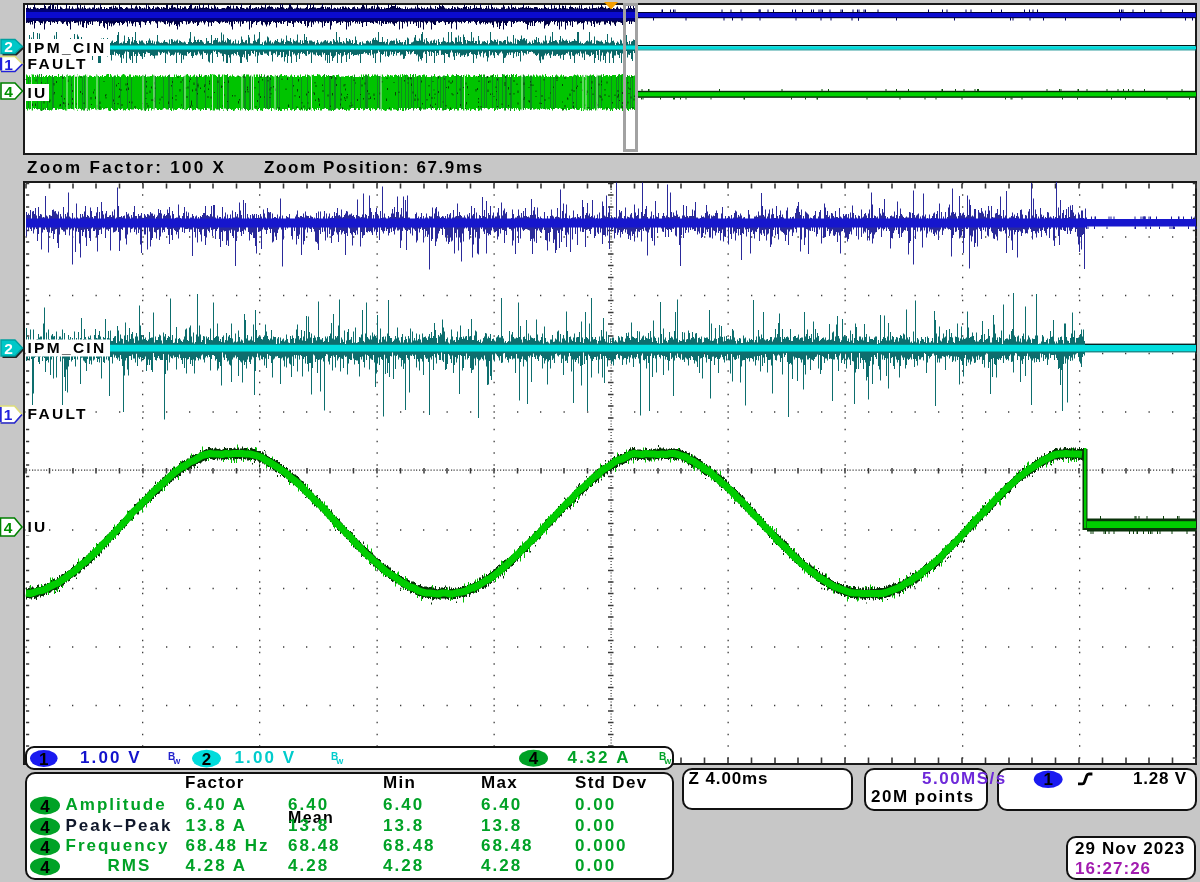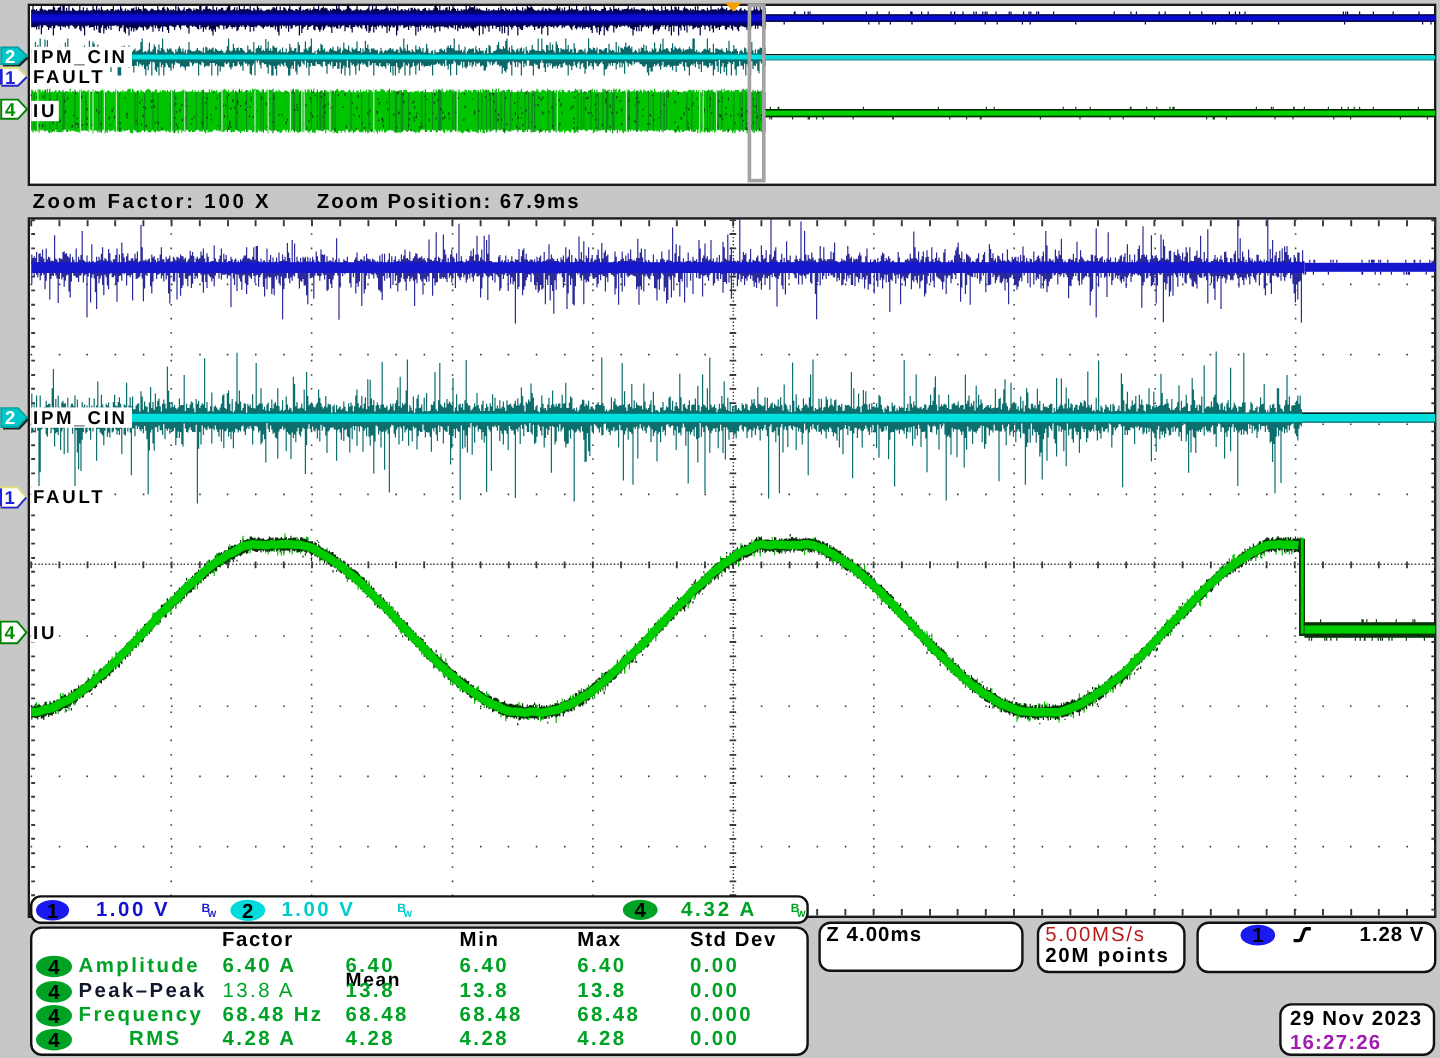--- a/index.html
+++ b/index.html
@@ -95,39 +95,39 @@
 <div style="position:absolute;left:383px;top:773px;font-size:17px;color:#000;letter-spacing:1.3px;font-weight:bold;white-space:nowrap;">Min</div>
 <div style="position:absolute;left:481px;top:773px;font-size:17px;color:#000;letter-spacing:1.3px;font-weight:bold;white-space:nowrap;">Max</div>
 <div style="position:absolute;left:575px;top:773px;font-size:17px;color:#000;letter-spacing:1.3px;font-weight:bold;white-space:nowrap;">Std Dev</div>
 <div style="position:absolute;left:65.5px;top:794.9px;font-size:17px;color:#00a226;letter-spacing:2.0px;font-weight:bold;white-space:nowrap;">Amplitude</div>
 <div style="position:absolute;left:185.5px;top:794.9px;font-size:17px;color:#00a226;letter-spacing:2.0px;font-weight:bold;white-space:nowrap;">6.40 A</div>
 <div style="position:absolute;left:288px;top:794.9px;font-size:17px;color:#00a226;letter-spacing:2.0px;font-weight:bold;white-space:nowrap;">6.40</div>
 <div style="position:absolute;left:383px;top:794.9px;font-size:17px;color:#00a226;letter-spacing:2.0px;font-weight:bold;white-space:nowrap;">6.40</div>
 <div style="position:absolute;left:481px;top:794.9px;font-size:17px;color:#00a226;letter-spacing:2.0px;font-weight:bold;white-space:nowrap;">6.40</div>
 <div style="position:absolute;left:575px;top:794.9px;font-size:17px;color:#00a226;letter-spacing:2.0px;font-weight:bold;white-space:nowrap;">0.00</div>
 <div style="position:absolute;left:65.5px;top:816px;font-size:17px;color:#0f172a;letter-spacing:2.0px;font-weight:bold;white-space:nowrap;">Peak–Peak</div>
-<div style="position:absolute;left:185.5px;top:816px;font-size:17px;color:#00a226;letter-spacing:2.0px;font-weight:normal;white-space:nowrap;text-align:center;">13.8 A</div>
+<div style="position:absolute;left:185.5px;top:816px;font-size:17px;color:#00a226;letter-spacing:2.0px;font-weight:bold;white-space:nowrap;text-align:center;">13.8 A</div>
 <div style="position:absolute;left:288px;top:816px;font-size:17px;color:#00a226;letter-spacing:2.0px;font-weight:bold;white-space:nowrap;">13.8</div>
 <div style="position:absolute;left:383px;top:816px;font-size:17px;color:#00a226;letter-spacing:2.0px;font-weight:bold;white-space:nowrap;">13.8</div>
 <div style="position:absolute;left:481px;top:816px;font-size:17px;color:#00a226;letter-spacing:2.0px;font-weight:bold;white-space:nowrap;">13.8</div>
 <div style="position:absolute;left:575px;top:816px;font-size:17px;color:#00a226;letter-spacing:2.0px;font-weight:bold;white-space:nowrap;">0.00</div>
 <div style="position:absolute;left:65.5px;top:835.9px;font-size:17px;color:#00a226;letter-spacing:2.0px;font-weight:bold;white-space:nowrap;">Frequency</div>
 <div style="position:absolute;left:185.5px;top:835.9px;font-size:17px;color:#00a226;letter-spacing:2.0px;font-weight:bold;white-space:nowrap;">68.48 Hz</div>
 <div style="position:absolute;left:288px;top:835.9px;font-size:17px;color:#00a226;letter-spacing:2.0px;font-weight:bold;white-space:nowrap;">68.48</div>
 <div style="position:absolute;left:383px;top:835.9px;font-size:17px;color:#00a226;letter-spacing:2.0px;font-weight:bold;white-space:nowrap;">68.48</div>
 <div style="position:absolute;left:481px;top:835.9px;font-size:17px;color:#00a226;letter-spacing:2.0px;font-weight:bold;white-space:nowrap;">68.48</div>
 <div style="position:absolute;left:575px;top:835.9px;font-size:17px;color:#00a226;letter-spacing:2.0px;font-weight:bold;white-space:nowrap;">0.000</div>
 <div style="position:absolute;left:65.5px;top:855.9px;font-size:17px;color:#00a226;letter-spacing:2.0px;font-weight:bold;white-space:nowrap;margin-left:42px;">RMS</div>
 <div style="position:absolute;left:185.5px;top:855.9px;font-size:17px;color:#00a226;letter-spacing:2.0px;font-weight:bold;white-space:nowrap;">4.28 A</div>
 <div style="position:absolute;left:288px;top:855.9px;font-size:17px;color:#00a226;letter-spacing:2.0px;font-weight:bold;white-space:nowrap;">4.28</div>
 <div style="position:absolute;left:383px;top:855.9px;font-size:17px;color:#00a226;letter-spacing:2.0px;font-weight:bold;white-space:nowrap;">4.28</div>
 <div style="position:absolute;left:481px;top:855.9px;font-size:17px;color:#00a226;letter-spacing:2.0px;font-weight:bold;white-space:nowrap;">4.28</div>
 <div style="position:absolute;left:575px;top:855.9px;font-size:17px;color:#00a226;letter-spacing:2.0px;font-weight:bold;white-space:nowrap;">0.00</div>
 <div style="position:absolute;left:688.5px;top:768.8px;font-size:17px;color:#000;letter-spacing:0.9px;font-weight:bold;white-space:nowrap;">Z 4.00ms</div>
-<div style="position:absolute;left:871px;top:769.3px;font-size:17px;color:#b91c1c;letter-spacing:1.5px;font-weight:normal;white-space:nowrap;">5.00MS/s</div>
+<div style="position:absolute;left:922px;top:769.3px;font-size:17px;color:#6d28d9;letter-spacing:1.5px;font-weight:bold;white-space:nowrap;">5.00MS/s</div>
 <div style="position:absolute;left:871px;top:787.2px;font-size:17px;color:#000;letter-spacing:1.5px;font-weight:bold;white-space:nowrap;">20M points</div>
 <div style="position:absolute;left:1133px;top:769.2px;font-size:17px;color:#000;letter-spacing:0.8px;font-weight:bold;white-space:nowrap;">1.28 V</div>
 <div style="position:absolute;left:1075px;top:839.4px;font-size:17px;color:#000;letter-spacing:1.1px;font-weight:bold;white-space:nowrap;">29 Nov 2023</div>
 <div style="position:absolute;left:1075px;top:859.2px;font-size:17px;color:#a21caf;letter-spacing:1.0px;font-weight:bold;white-space:nowrap;">16:27:26</div>
 <svg width="1200" height="882" style="position:absolute;left:0;top:0" font-family="Liberation Sans, sans-serif">
     <ellipse cx="43.8" cy="758.6" rx="13.8" ry="8.5" fill="#1a1af0"></ellipse>
     <text x="43.8" y="764.72" font-size="17" font-weight="bold" fill="#000000" text-anchor="middle">1</text>
     <ellipse cx="206.5" cy="758.6" rx="14.5" ry="8.8" fill="#00dcdc"></ellipse>
     <text x="206.5" y="764.72" font-size="17" font-weight="bold" fill="#000000" text-anchor="middle">2</text>
     <ellipse cx="533.5" cy="758.2" rx="14.5" ry="8.5" fill="#00a226"></ellipse>

